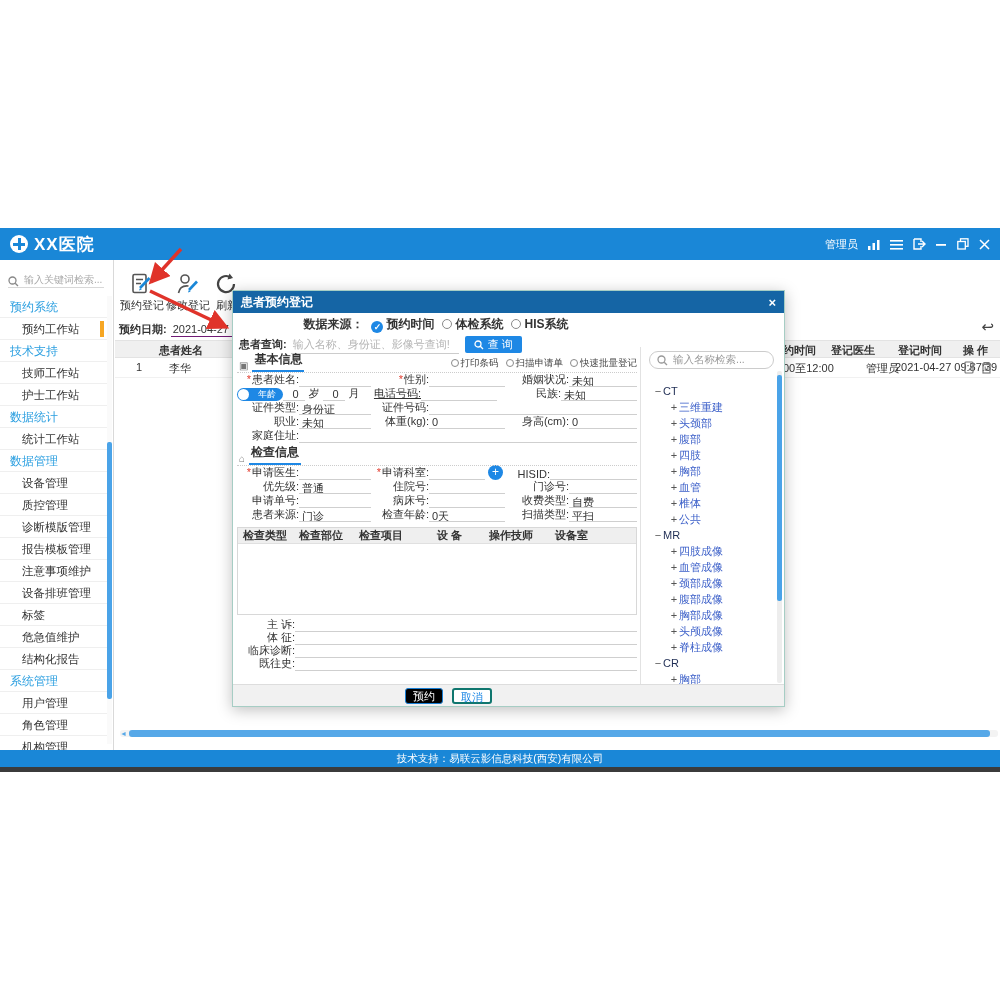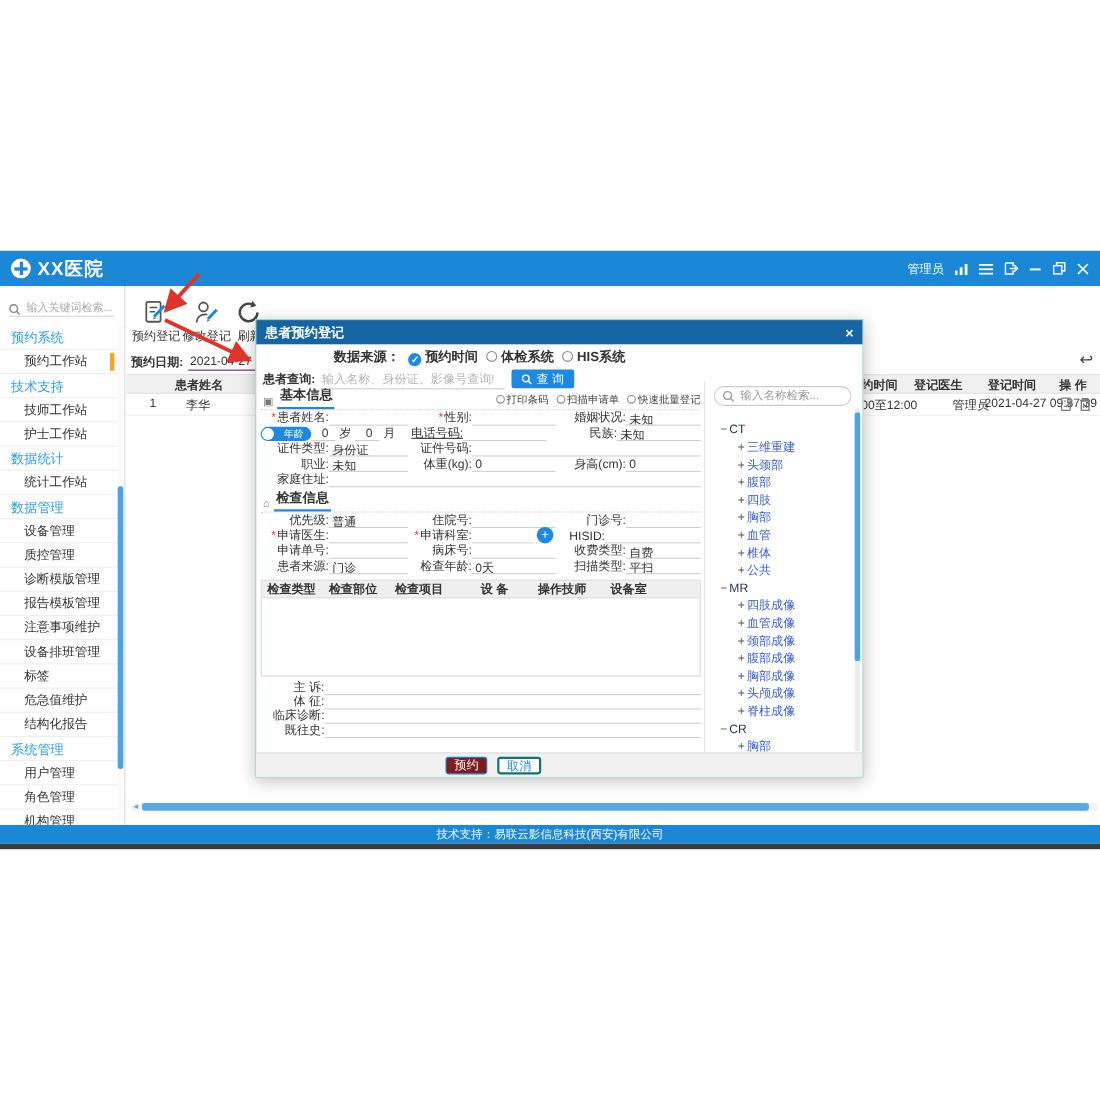--- a/index.html
+++ b/index.html
@@ -96,21 +96,21 @@
   .plus-btn { width:15px; height:15px; border-radius:50%; background:#1e88e5; color:#fff; font-size:12px;
     line-height:14px; text-align:center; margin:0 3px; }
   .xtable { margin-top:5px; border:1px solid #d8d8d8; height:88px; background:#fff; }
   .xh { display:flex; background:#efefef; height:16px; align-items:center; font-size:11px; font-weight:bold;
     border-bottom:1px solid #e0e0e0; }
   .xh span { padding-left:5px; }
   .hrow { display:flex; margin-top:1px; font-size:11px; align-items:flex-end; height:12px; }
   .hrow .lb { width:58px; }
   .m-footer { position:absolute; bottom:0; left:0; right:0; height:22px; background:#f1f1f1; border-top:1px solid #ddd;
     display:flex; align-items:center; gap:9px; padding-left:172px; }
-  .btn-pri { background:#7f1d1d; color:#fff; border:1px solid #1a7fd4; font-size:11px; height:16px; line-height:14px;
+  .btn-pri { background:#000000; color:#fff; border:1px solid #1a7fd4; font-size:11px; height:16px; line-height:14px;
     padding:0 7px; border-radius:3px; }
   .btn-gho { background:#fff; color:#1e88e5; border:2px solid #0f766e; font-size:11px; height:16px; line-height:14px;
     padding:0 7px; border-radius:3px; }
 
   .r-search { margin:4px 10px 0 8px; height:18px; border:1px solid #ccc; border-radius:10px; display:flex;
     align-items:center; padding:0 7px; gap:5px; color:#9a9a9a; font-size:10.5px; }
   .tree { margin-top:14px; font-size:11px; }
   .tn { height:16px; line-height:16px; white-space:nowrap; }
   .tn .pfx { color:#555; display:inline-block; width:10px; text-align:center; }
   .tn-0 { padding-left:12px; color:#1f2d54; }
@@ -371,35 +371,35 @@
       <span class="lb" style="width:62px;">家庭住址:</span>
       <span class="in grow"></span>
     </div>
 
     <div class="sec" style="margin-top:7px;">
       <span class="sic">⌂</span>
       <span class="sec-title">检查信息</span>
     </div>
 
     <div class="frow">
-      <span class="lb" style="width:62px;">优先级:</span>
-      <span class="in" style="width:72px;">普通</span>
-      <span class="lb" style="width:58px;">住院号:</span>
-      <span class="in" style="width:76px;"></span>
-      <span class="lb" style="width:64px;">门诊号:</span>
-      <span class="in grow"></span>
-    </div>
-
-    <div class="frow">
       <span class="lb" style="width:62px;"><span class="req">*</span><span>申请医生:</span></span>
       <span class="in" style="width:72px;"></span>
       <span class="lb" style="width:58px;"><span class="req">*</span><span>申请科室:</span></span>
       <span class="in" style="width:56px;"></span>
       <span class="plus-btn">+</span>
       <span class="lb" style="width:44px;">HISID:</span>
+      <span class="in grow"></span>
+    </div>
+
+    <div class="frow">
+      <span class="lb" style="width:62px;">优先级:</span>
+      <span class="in" style="width:72px;">普通</span>
+      <span class="lb" style="width:58px;">住院号:</span>
+      <span class="in" style="width:76px;"></span>
+      <span class="lb" style="width:64px;">门诊号:</span>
       <span class="in grow"></span>
     </div>
 
     <div class="frow">
       <span class="lb" style="width:62px;">申请单号:</span>
       <span class="in" style="width:72px;"></span>
       <span class="lb" style="width:58px;">病床号:</span>
       <span class="in" style="width:76px;"></span>
       <span class="lb" style="width:64px;">收费类型:</span>
       <span class="in grow">自费</span>

